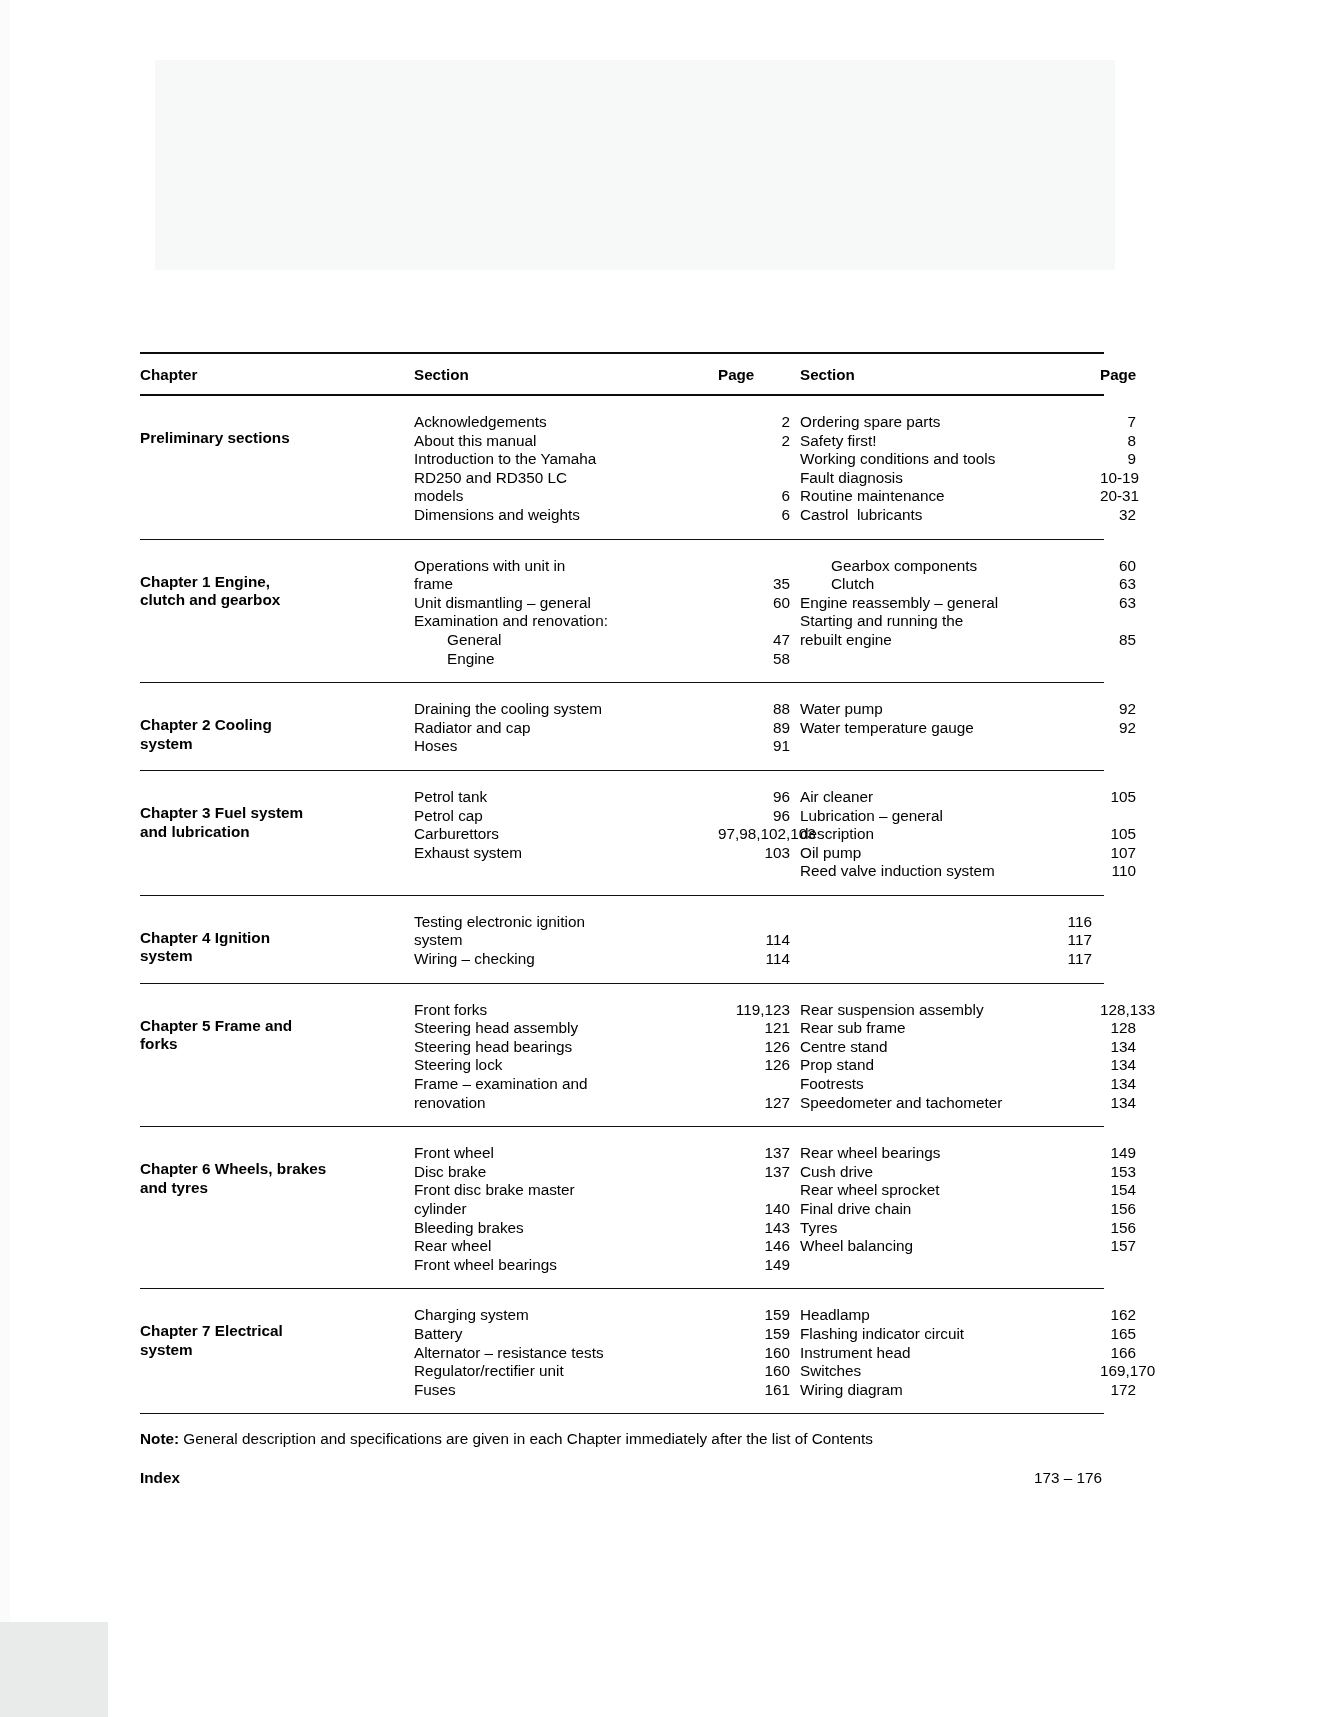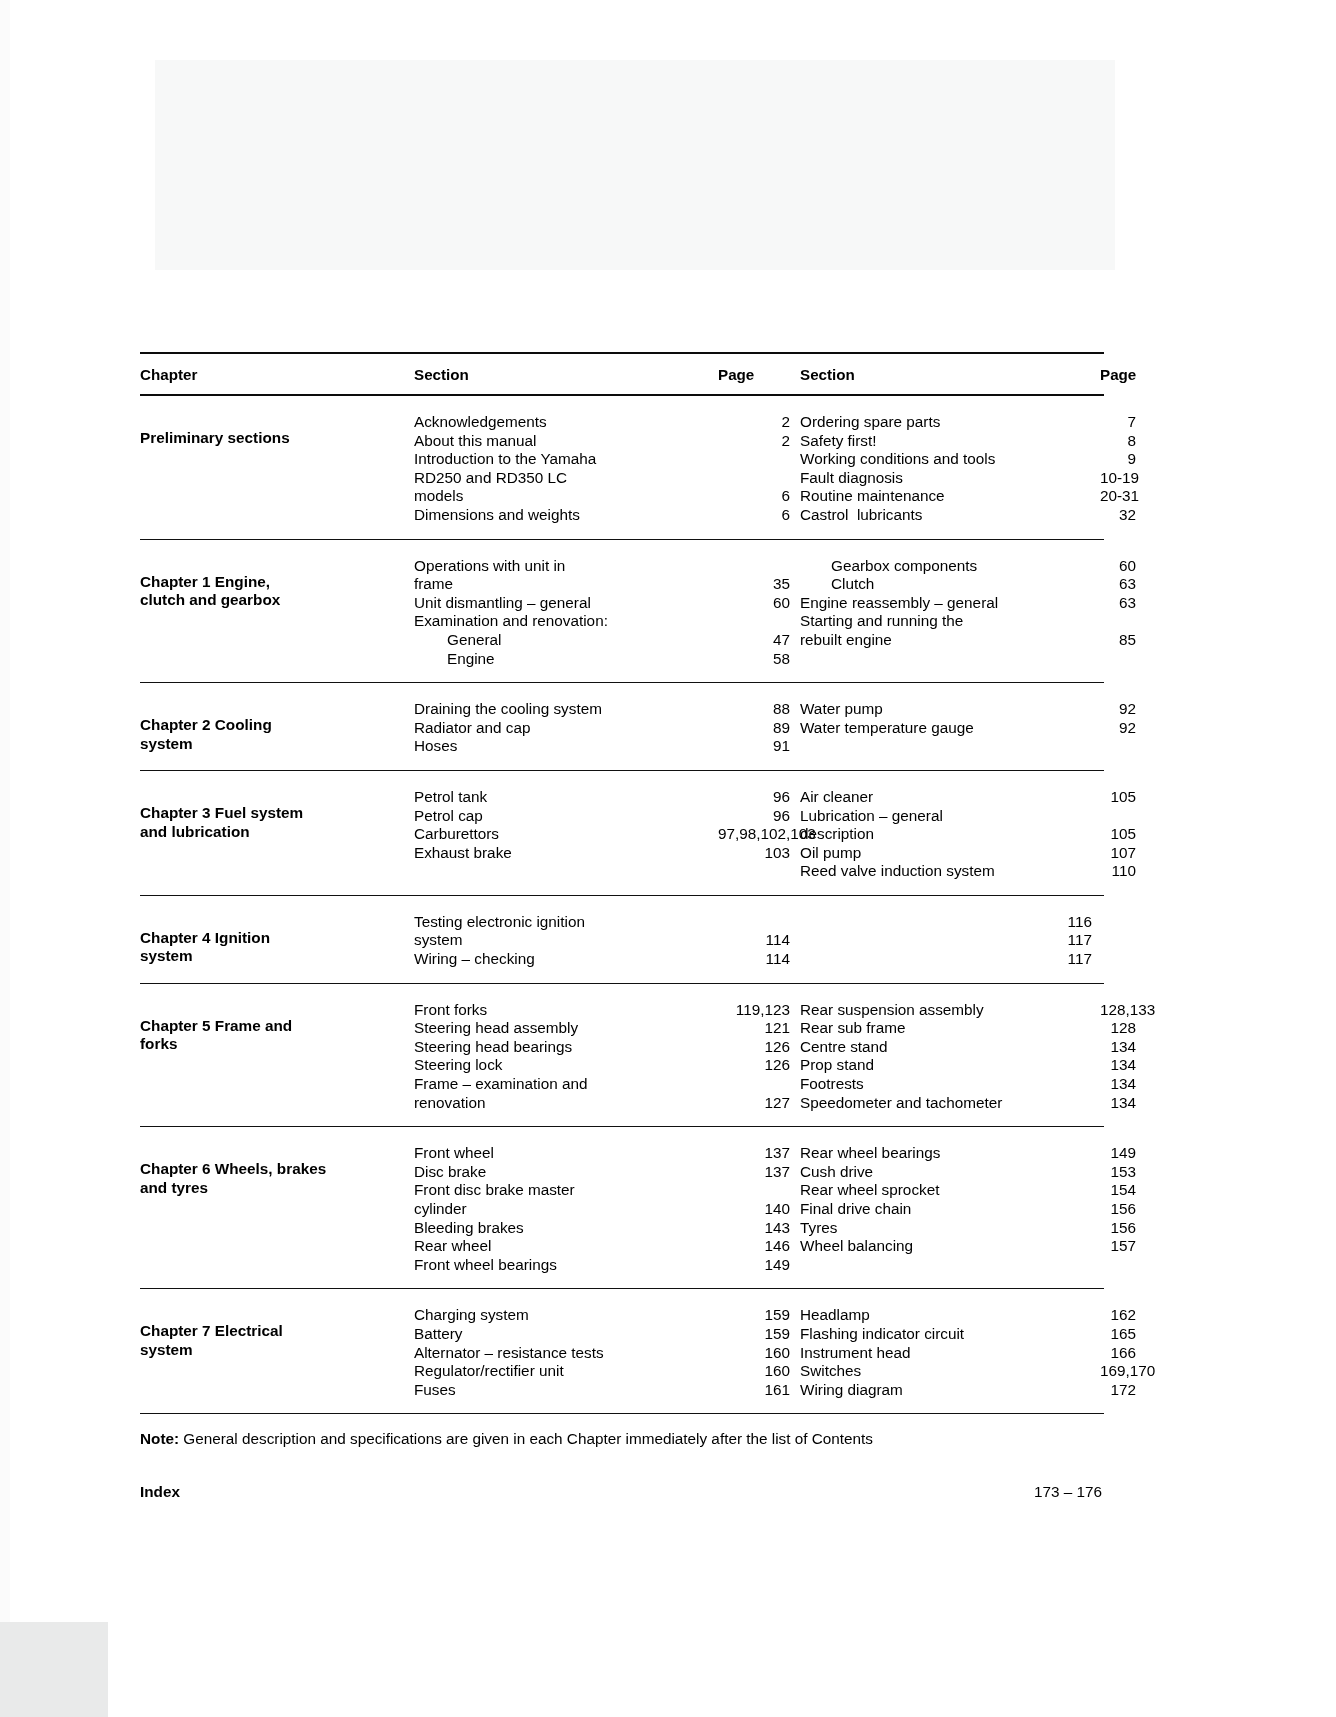--- a/index.html
+++ b/index.html
@@ -115,21 +115,21 @@
     margin-top: 15px;
     font-size: 15.3px;
     line-height: 20px;
   }
   .note b { font-weight: bold; }
 
   .index-row {
     display: flex;
     justify-content: space-between;
     align-items: flex-start;
-    margin-top: 34px;
+    margin-top: 20px;
     font-size: 15.3px;
   }
   .index-label { font-weight: bold; }
   .index-pages { padding-right: 2px; }
 </style>
 </head>
 <body>
 
 <div class="scan-tint-left"></div>
 <div class="scan-tint-top"></div>
@@ -245,21 +245,21 @@
         </div>
       </div>
       <div class="rule-thin"></div>
       <div class="row block">
         <div class="chapter-name">Chapter 3  Fuel system
 and lubrication</div>
         <div class="lines">
           <div class="ln">Petrol tank</div>
           <div class="ln">Petrol cap</div>
           <div class="ln">Carburettors</div>
-          <div class="ln">Exhaust brake</div>
+          <div class="ln">Exhaust system</div>
         </div>
         <div class="lines nums">
           <div class="ln">96</div>
           <div class="ln">96</div>
           <div class="ln">97,98,102,103</div>
           <div class="ln">103</div>
         </div>
         <div class="lines">
           <div class="ln">Air cleaner</div>
           <div class="ln">Lubrication – general</div>

